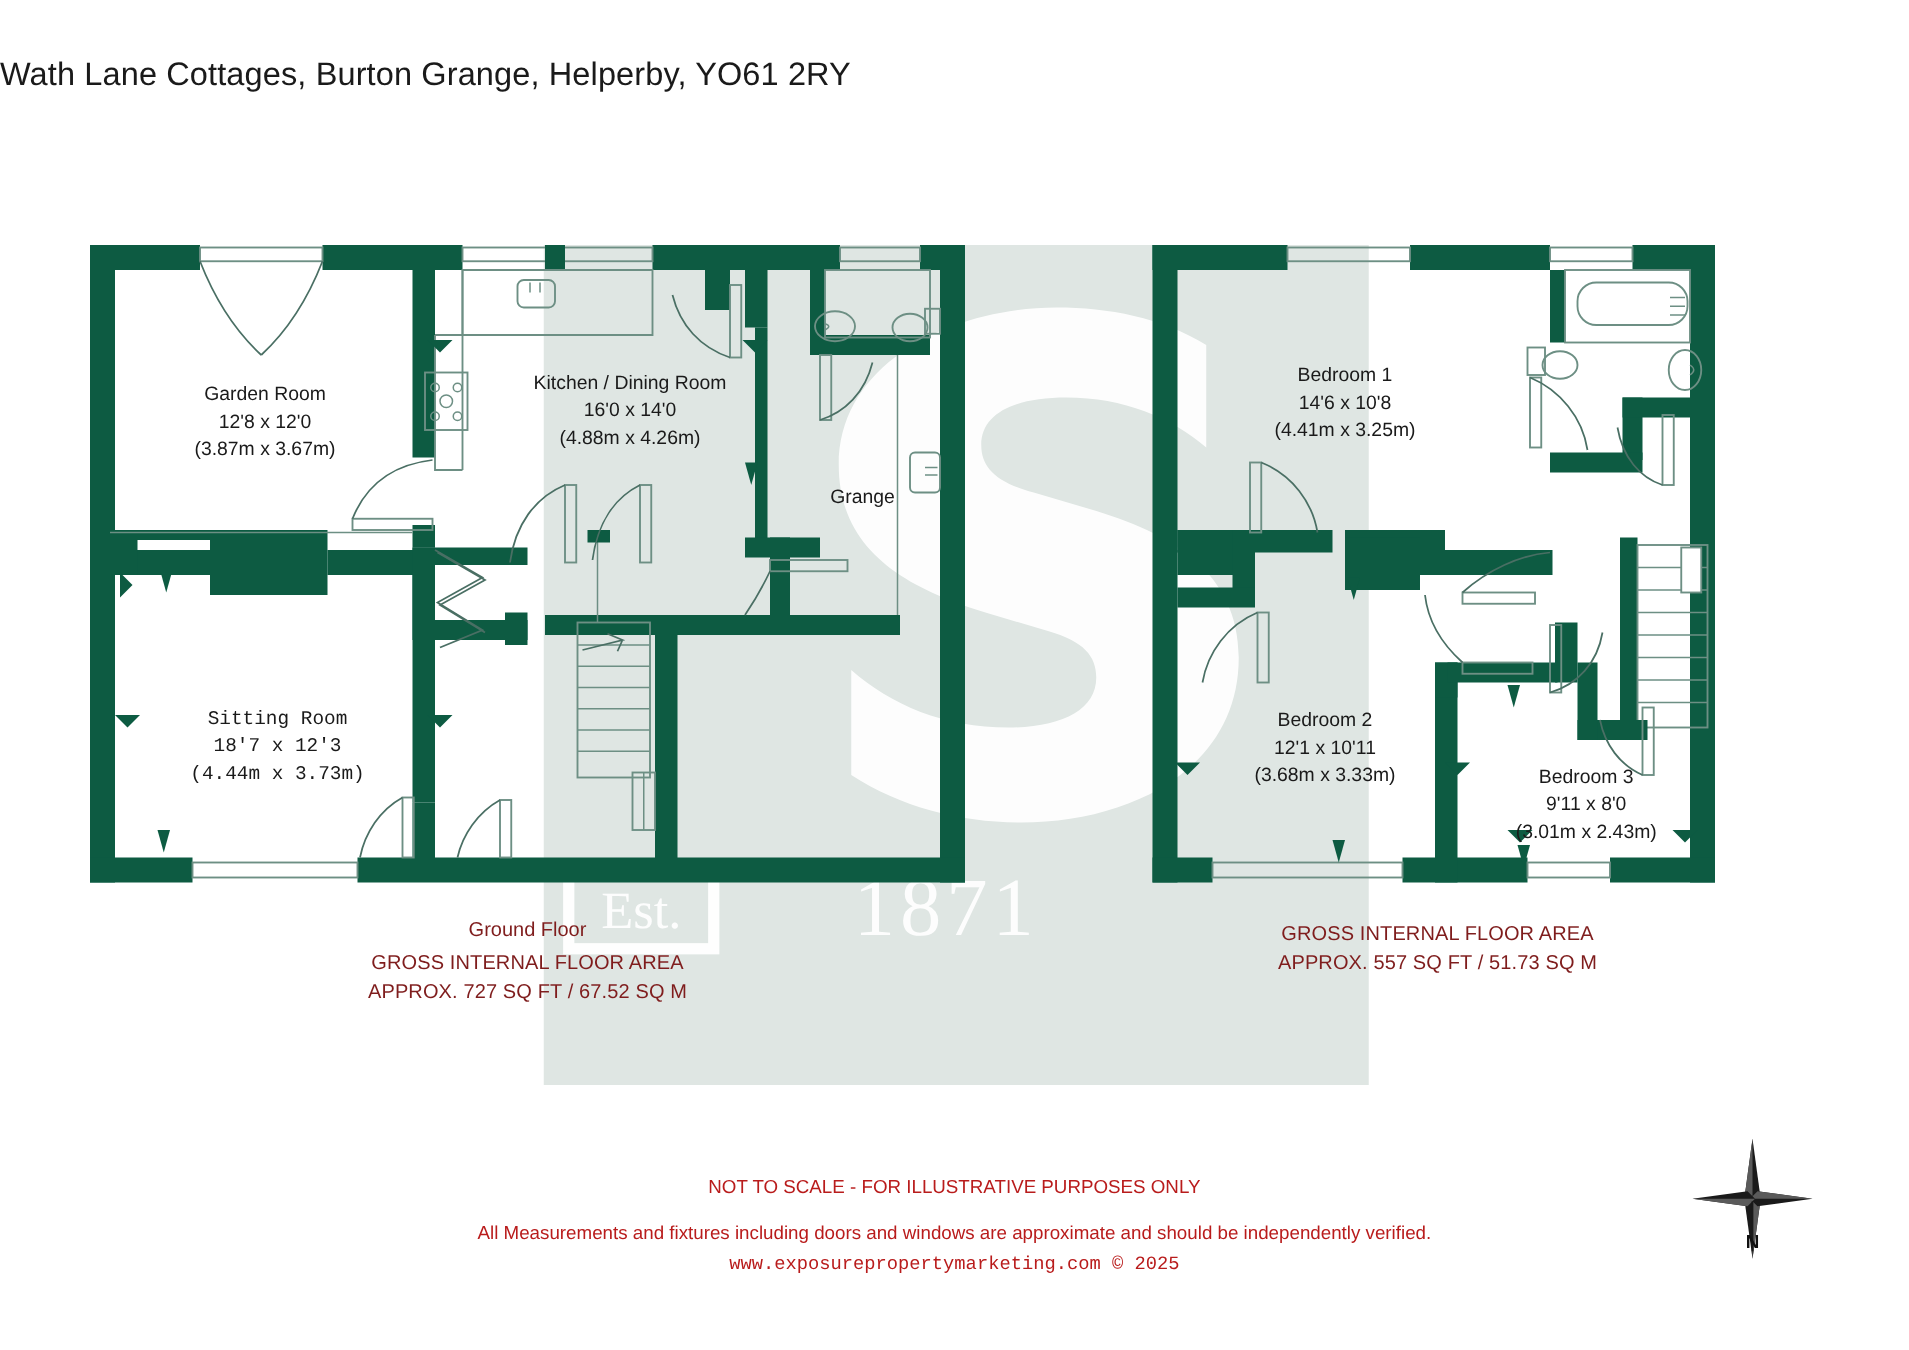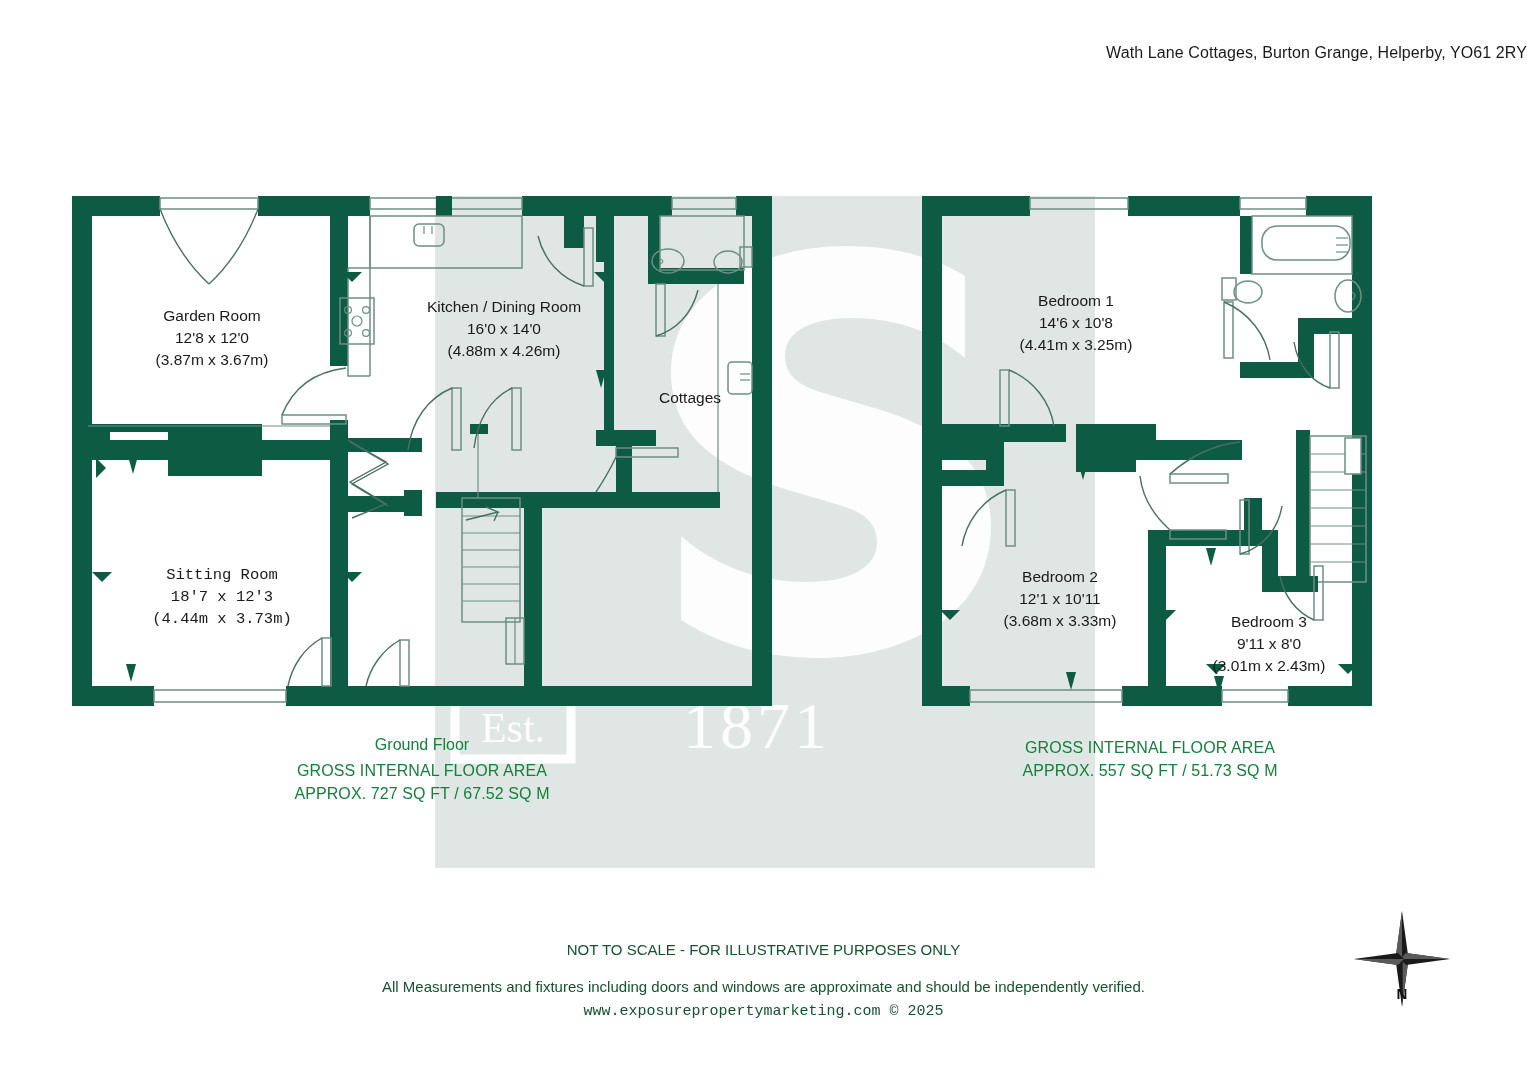--- a/index.html
+++ b/index.html
@@ -5,44 +5,44 @@
   html,body{margin:0;padding:0;}
   body{
     width:1527px;height:1080px;background:#ffffff;
     font-family:"Liberation Sans", sans-serif;
     color:#111111;position:relative;overflow:hidden;
   }
   #stage{position:absolute;left:0;top:0;width:1527px;height:1080px;}
 
   
   .title{
-    position:absolute;left:0;top:44px;width:1527px;text-align:right;
-    font-size:16px;letter-spacing:.1px;color:#1a1a1a;font-weight:400;
+    position:absolute;left:0;top:44px;width:1527px;text-align:left;
+    font-size:26px;letter-spacing:.1px;color:#1a1a1a;font-weight:400;
   }
 
   
   .wm-band{
     position:absolute;left:435px;top:196px;width:660px;height:672px;
     background:#dfe6e3;
   }
   .wm-svg{position:absolute;left:435px;top:196px;width:660px;height:672px;}
 
   
   .plan{position:absolute;left:0;top:0;width:1527px;height:1080px;}
 
   
   .lbl{position:absolute;text-align:center;line-height:1.42;font-size:15.5px;color:#1a1a1a;}
   .lbl .rn{display:block;font-size:15.5px;}
   .lbl .dm{display:block;font-size:15.5px;}
 
-  .floorcap{position:absolute;text-align:center;color:#15803d;}
+  .floorcap{position:absolute;text-align:center;color:#7f1d1d;}
   .floorcap .fc1{display:block;font-size:16px;margin-bottom:5px;}
   .floorcap .fc2{display:block;font-size:16px;letter-spacing:.1px;line-height:1.45;}
 
-  .footer{position:absolute;left:0;top:938px;width:1527px;text-align:center;color:#14532d;}
+  .footer{position:absolute;left:0;top:938px;width:1527px;text-align:center;color:#b91c1c;}
   .footer div{line-height:1.62;}
   .f1{font-size:15px;}
   .f2{font-size:15px;}
   .f3{font-size:15px;margin-top:13px;}
   .f4{font-size:15px;font-family:Liberation Mono, monospace;}
 
   .compass{position:absolute;left:1348px;top:905px;width:108px;height:108px;}
   .compass-n{position:absolute;left:1348px;top:985px;width:108px;text-align:center;
              font-size:15px;font-weight:bold;color:#111;}
 </style>
@@ -360,21 +360,21 @@
     <span class="dm">(4.88m x 4.26m)</span>
   </div>
 
   <div class="lbl" style="left:108px;top:564px;width:228px;font-family:Liberation Mono, monospace;">
     <span class="rn">Sitting Room</span>
     <span class="dm">18'7 x 12'3</span>
     <span class="dm">(4.44m x 3.73m)</span>
   </div>
 
   <div class="lbl" style="left:638px;top:387px;width:104px;">
-    <span class="rn">Cottages</span>
+    <span class="rn">Grange</span>
   </div>
 
   <div class="lbl" style="left:960px;top:290px;width:232px;">
     <span class="rn">Bedroom 1</span>
     <span class="dm">14'6 x 10'8</span>
     <span class="dm">(4.41m x 3.25m)</span>
   </div>
 
   <div class="lbl" style="left:946px;top:566px;width:228px;">
     <span class="rn">Bedroom 2</span>

